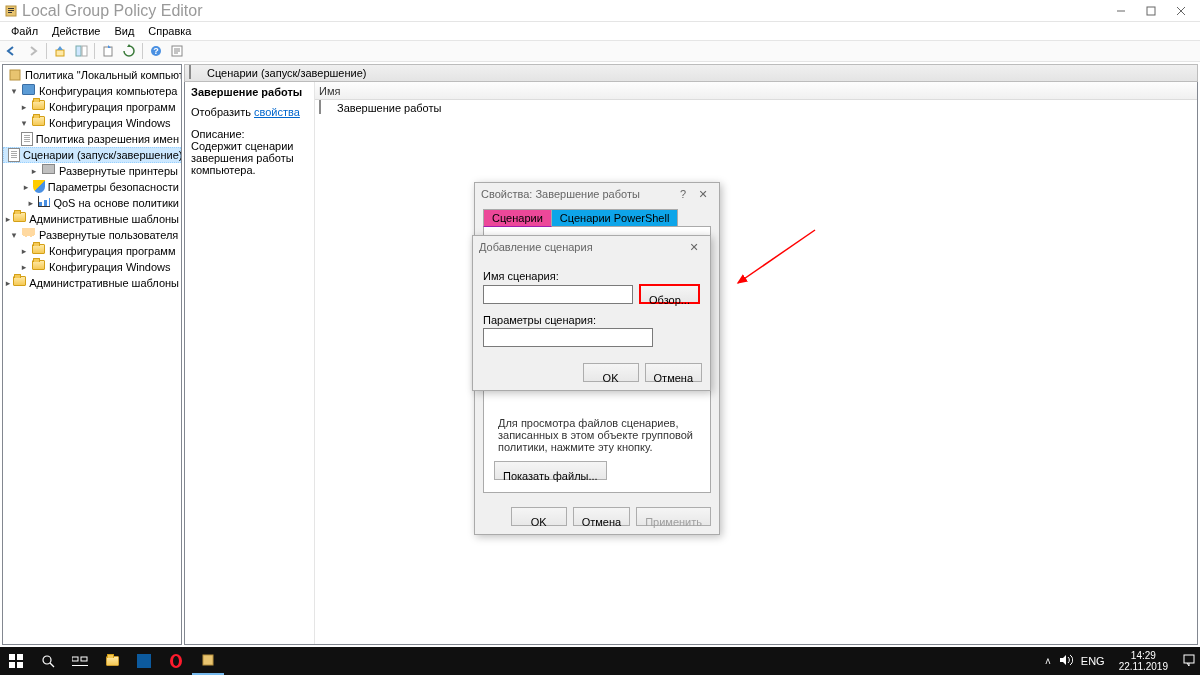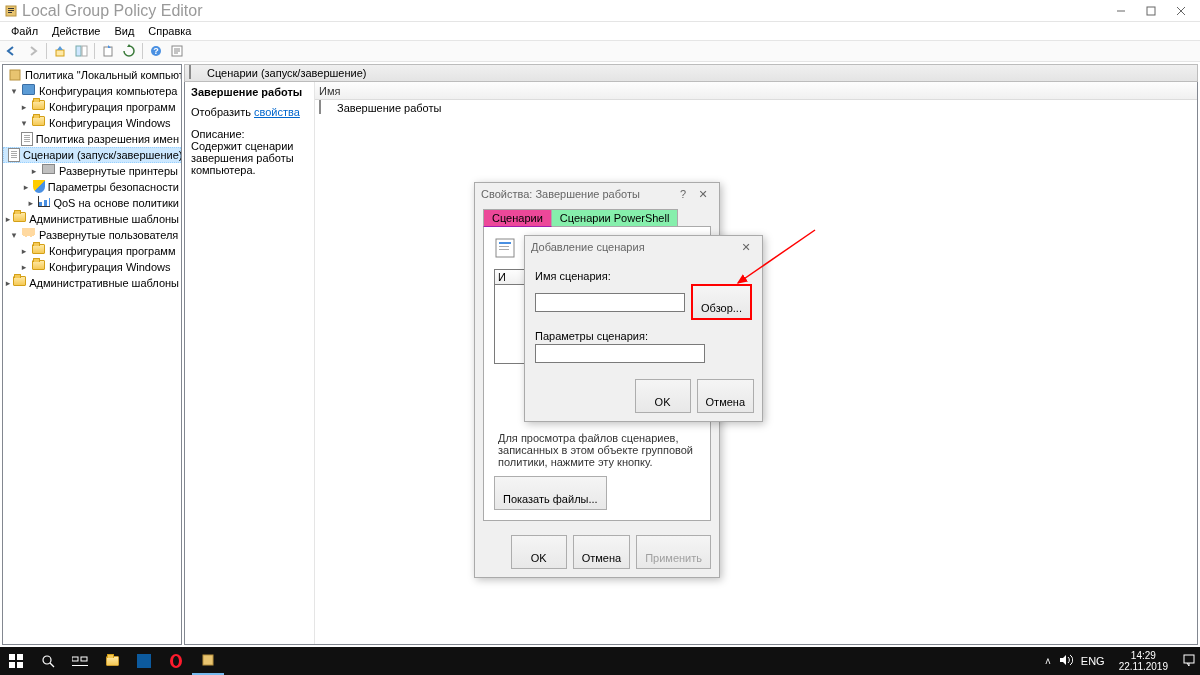--- a/index.html
+++ b/index.html
@@ -50,24 +50,24 @@
 .content-tab:not(.active) { background: #f0f0f0; }
 .tab-slash { color: #999; margin: 0 -3px; }
 
 
 .dialog { position: absolute; background: #f0f0f0; border: 1px solid #aaa; box-shadow: 2px 2px 8px rgba(0,0,0,0.25); font-size: 11px; }
 .dialog-title { height: 22px; display: flex; align-items: center; padding: 0 6px; color: #666; }
 .dialog-title-text { flex: 1; }
 .dialog-help { width: 20px; text-align: center; color: #666; }
 .dialog-close { width: 20px; text-align: center; color: #666; cursor: default; }
 .dialog-tabs { display: flex; padding: 4px 8px 0 8px; font-size: 11px; }
-.dlg-tab { padding: 2px 8px; border: 1px solid #aaa; background: #86efac; margin-right: -1px; cursor: default; }
+.dlg-tab { padding: 2px 8px; border: 1px solid #aaa; background: #0ea5e9; margin-right: -1px; cursor: default; }
 .dlg-tab.active { background: #ec4899; border-bottom: 1px solid #a21caf; position: relative; z-index: 1; }
 .dlg-tabpane { margin: 0 8px 8px 8px; background: #fff; border: 1px solid #aaa; padding: 10px; margin-top: -1px; }
-.dlg-btn { min-width: 56px; height: 19px; background: linear-gradient(#f5f5f5,#e8e8e8); border: 1px solid #adadad; font-size: 11px; cursor: default; padding: 16px 8px; }
+.dlg-btn { min-width: 56px; height: 19px; background: linear-gradient(#f5f5f5,#e8e8e8); border: 1px solid #adadad; font-size: 11px; cursor: default; padding: 8px 8px; }
 .dlg-btn:disabled { color: #a0a0a0; }
 .dlg-btn-row { display: flex; justify-content: flex-end; gap: 6px; padding: 6px 8px 8px 0; }
 
 .listbox { border: 1px solid #7a7a7a; background: #fff; height: 80px; }
 .hint-text { padding: 28px 4px 8px 4px; font-size: 11px; color: #333; }
 
 
 .field-label { font-size: 11px; margin-bottom: 2px; display: block; }
 .text-input { width: 100%; height: 19px; border: 1px solid #7a7a7a; padding: 0 3px; font-size: 11px; }
 .browse-highlight { border: 2px solid #ff0000 !important; }
@@ -359,21 +359,21 @@
     <div class="hint-text">Для просмотра файлов сценариев, записанных в этом объекте групповой политики, нажмите эту кнопку.</div>
     <button class="dlg-btn">Показать файлы...</button>
   </div>
   <div class="dlg-btn-row">
     <button class="dlg-btn">OK</button>
     <button class="dlg-btn">Отмена</button>
     <button class="dlg-btn" disabled="">Применить</button>
   </div>
 </div>
 
-<div class="dialog" style="left:524px; top:235px; width:239px;">
+<div class="dialog" style="left:472px; top:235px; width:239px;">
   <div class="dialog-title">
     <span class="dialog-title-text">Добавление сценария</span>
     <span class="dialog-close">✕</span>
   </div>
   <div style="padding:12px 10px 0 10px;">
     <label class="field-label">Имя сценария:</label>
     <div style="display:flex; gap:6px; align-items:center;">
       <input type="text" class="text-input" style="flex: 1 1 0%;">
       <button class="dlg-btn browse-highlight" style="min-width:48px">Обзор...</button>
     </div>

